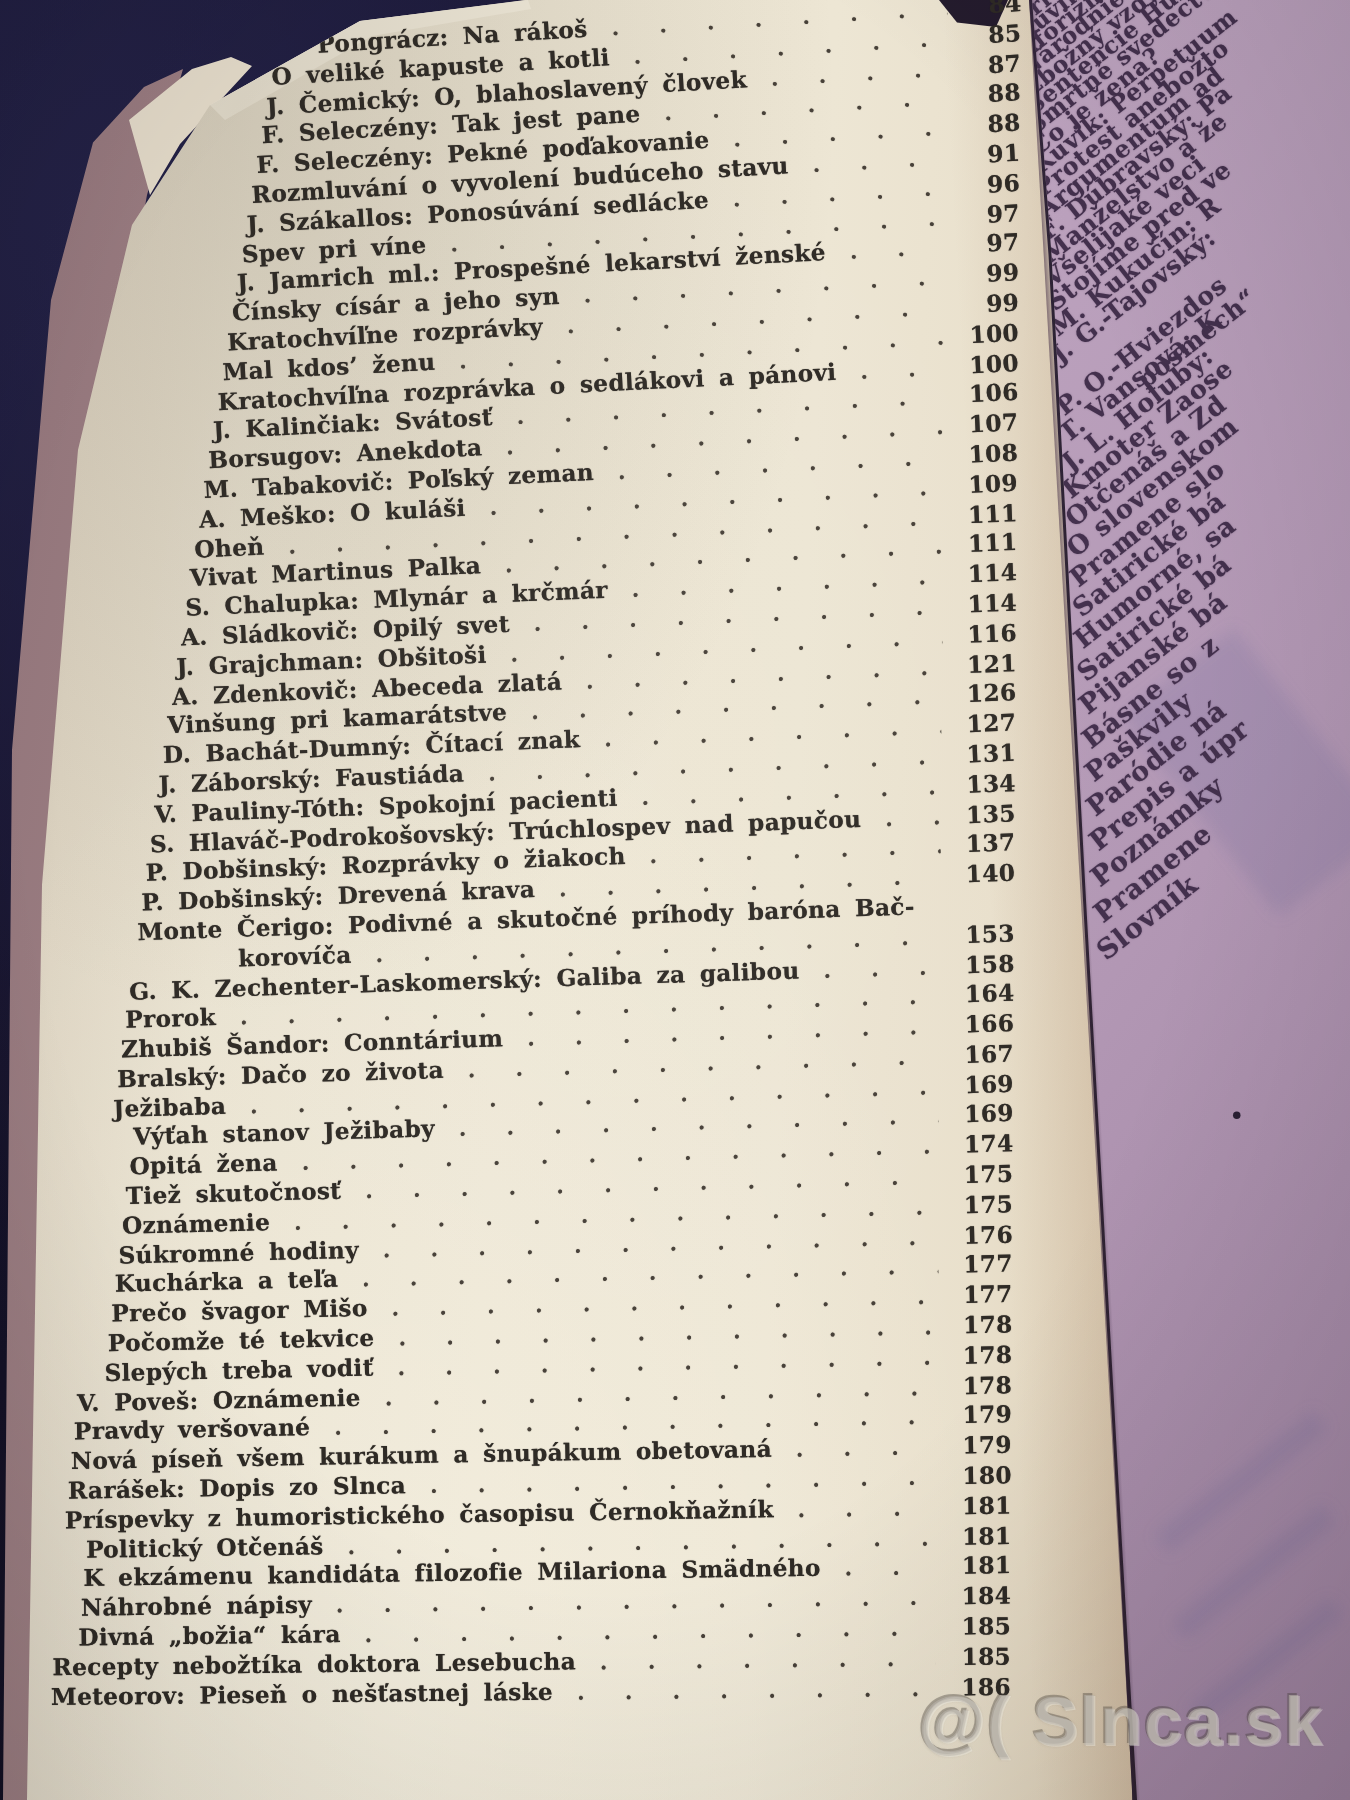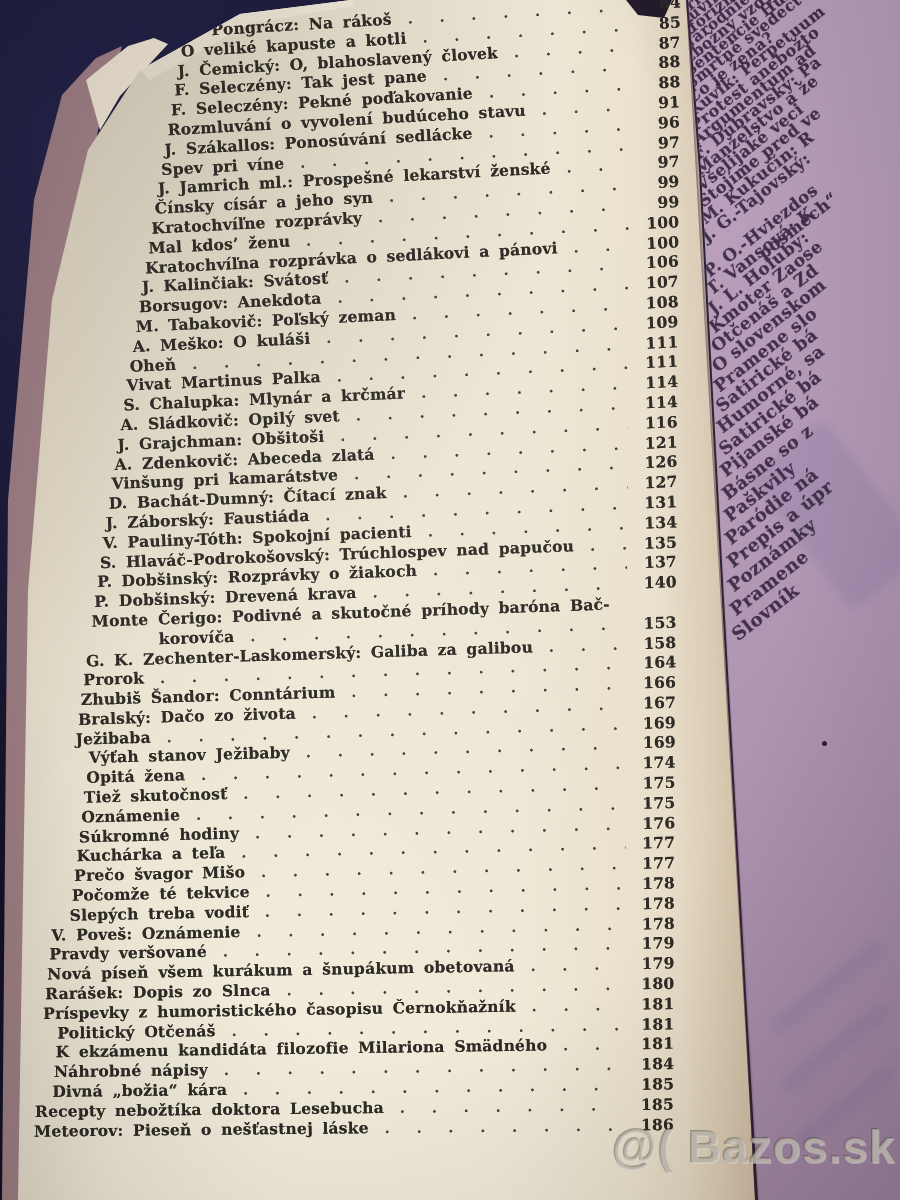--- a/index.html
+++ b/index.html
@@ -419,13 +419,13 @@
       <div class="rline" style="left: 725.6px; top: 507.05px; font-size: 17.79px;">Paškvily</div>
       <div class="rline" style="left: 727.2px; top: 530px; font-size: 17.88px;">Paródie ná</div>
       <div class="rline" style="left: 728.8px; top: 553.35px; font-size: 17.97px;">Prepis a úpr</div>
       <div class="rline" style="left: 730.4px; top: 577.1px; font-size: 18.06px;">Poznámky</div>
       <div class="rline" style="left: 732px; top: 601.25px; font-size: 18.15px;">Pramene</div>
       <div class="rline" style="left: 733.6px; top: 625.8px; font-size: 18.24px;">Slovník</div>
     </div>
 </div>
 
 <div class="abs" id="vignette"></div>
-<div class="abs" id="watermark">@( Bazos.sk</div>
+<div class="abs" id="watermark">@( Slnca.sk</div>
 
 </body></html>

